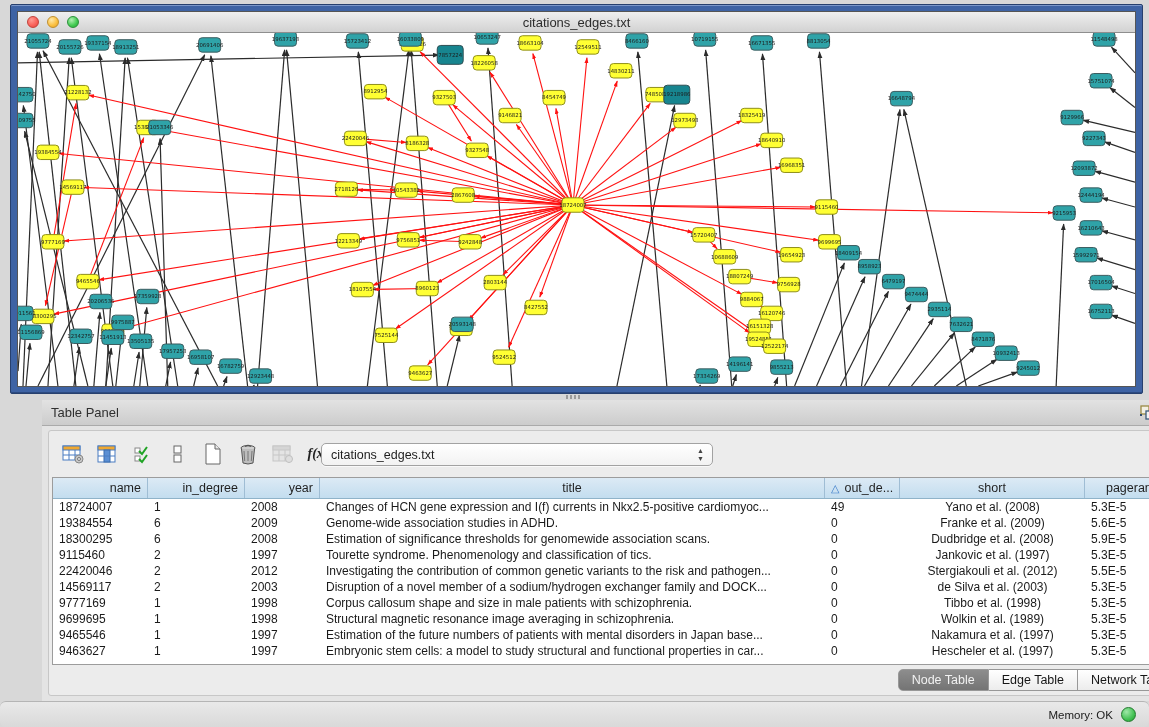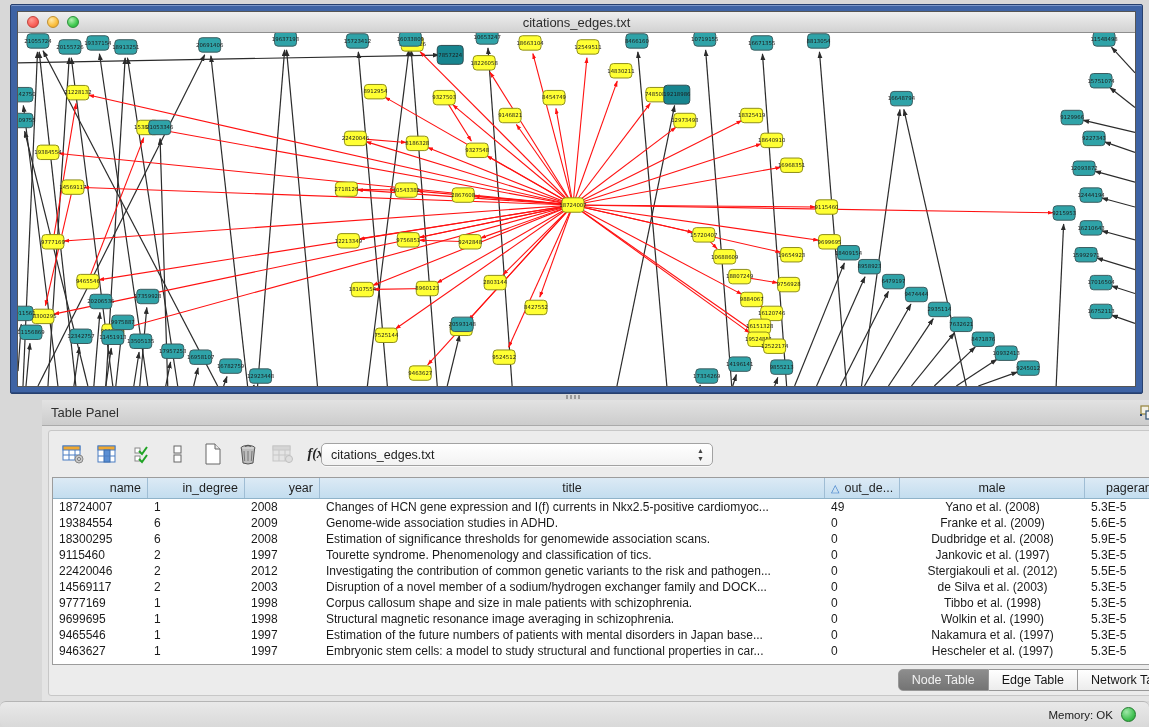--- a/index.html
+++ b/index.html
@@ -772,21 +772,21 @@
             <span>year</span>
           </div>
           <div class="th c3">
             <span>title</span>
           </div>
           <div class="th c4">
             <span class="sort-tri">△</span>
             <span>out_de...</span>
           </div>
           <div class="th c5">
-            <span>male</span>
+            <span>short</span>
           </div>
           <div class="th c6">
             <span>pagerank</span>
           </div>
         </div>
       <div class="tbody-rows" id="tbody">
           <div class="tr">
             <div class="td c0">18724007</div>
             <div class="td c1">1</div>
             <div class="td c2">2008</div>
@@ -848,21 +848,21 @@
             <div class="td c4">0</div>
             <div class="td c5">Tibbo et al. (1998)</div>
             <div class="td c6">5.3E-5</div>
           </div>
           <div class="tr">
             <div class="td c0">9699695</div>
             <div class="td c1">1</div>
             <div class="td c2">1998</div>
             <div class="td c3">Structural magnetic resonance image averaging in schizophrenia.</div>
             <div class="td c4">0</div>
-            <div class="td c5">Wolkin et al. (1990)</div>
+            <div class="td c5">Wolkin et al. (1989)</div>
             <div class="td c6">5.3E-5</div>
           </div>
           <div class="tr">
             <div class="td c0">9465546</div>
             <div class="td c1">1</div>
             <div class="td c2">1997</div>
             <div class="td c3">Estimation of the future numbers of patients with mental disorders in Japan base...</div>
             <div class="td c4">0</div>
             <div class="td c5">Nakamura et al. (1997)</div>
             <div class="td c6">5.3E-5</div>

